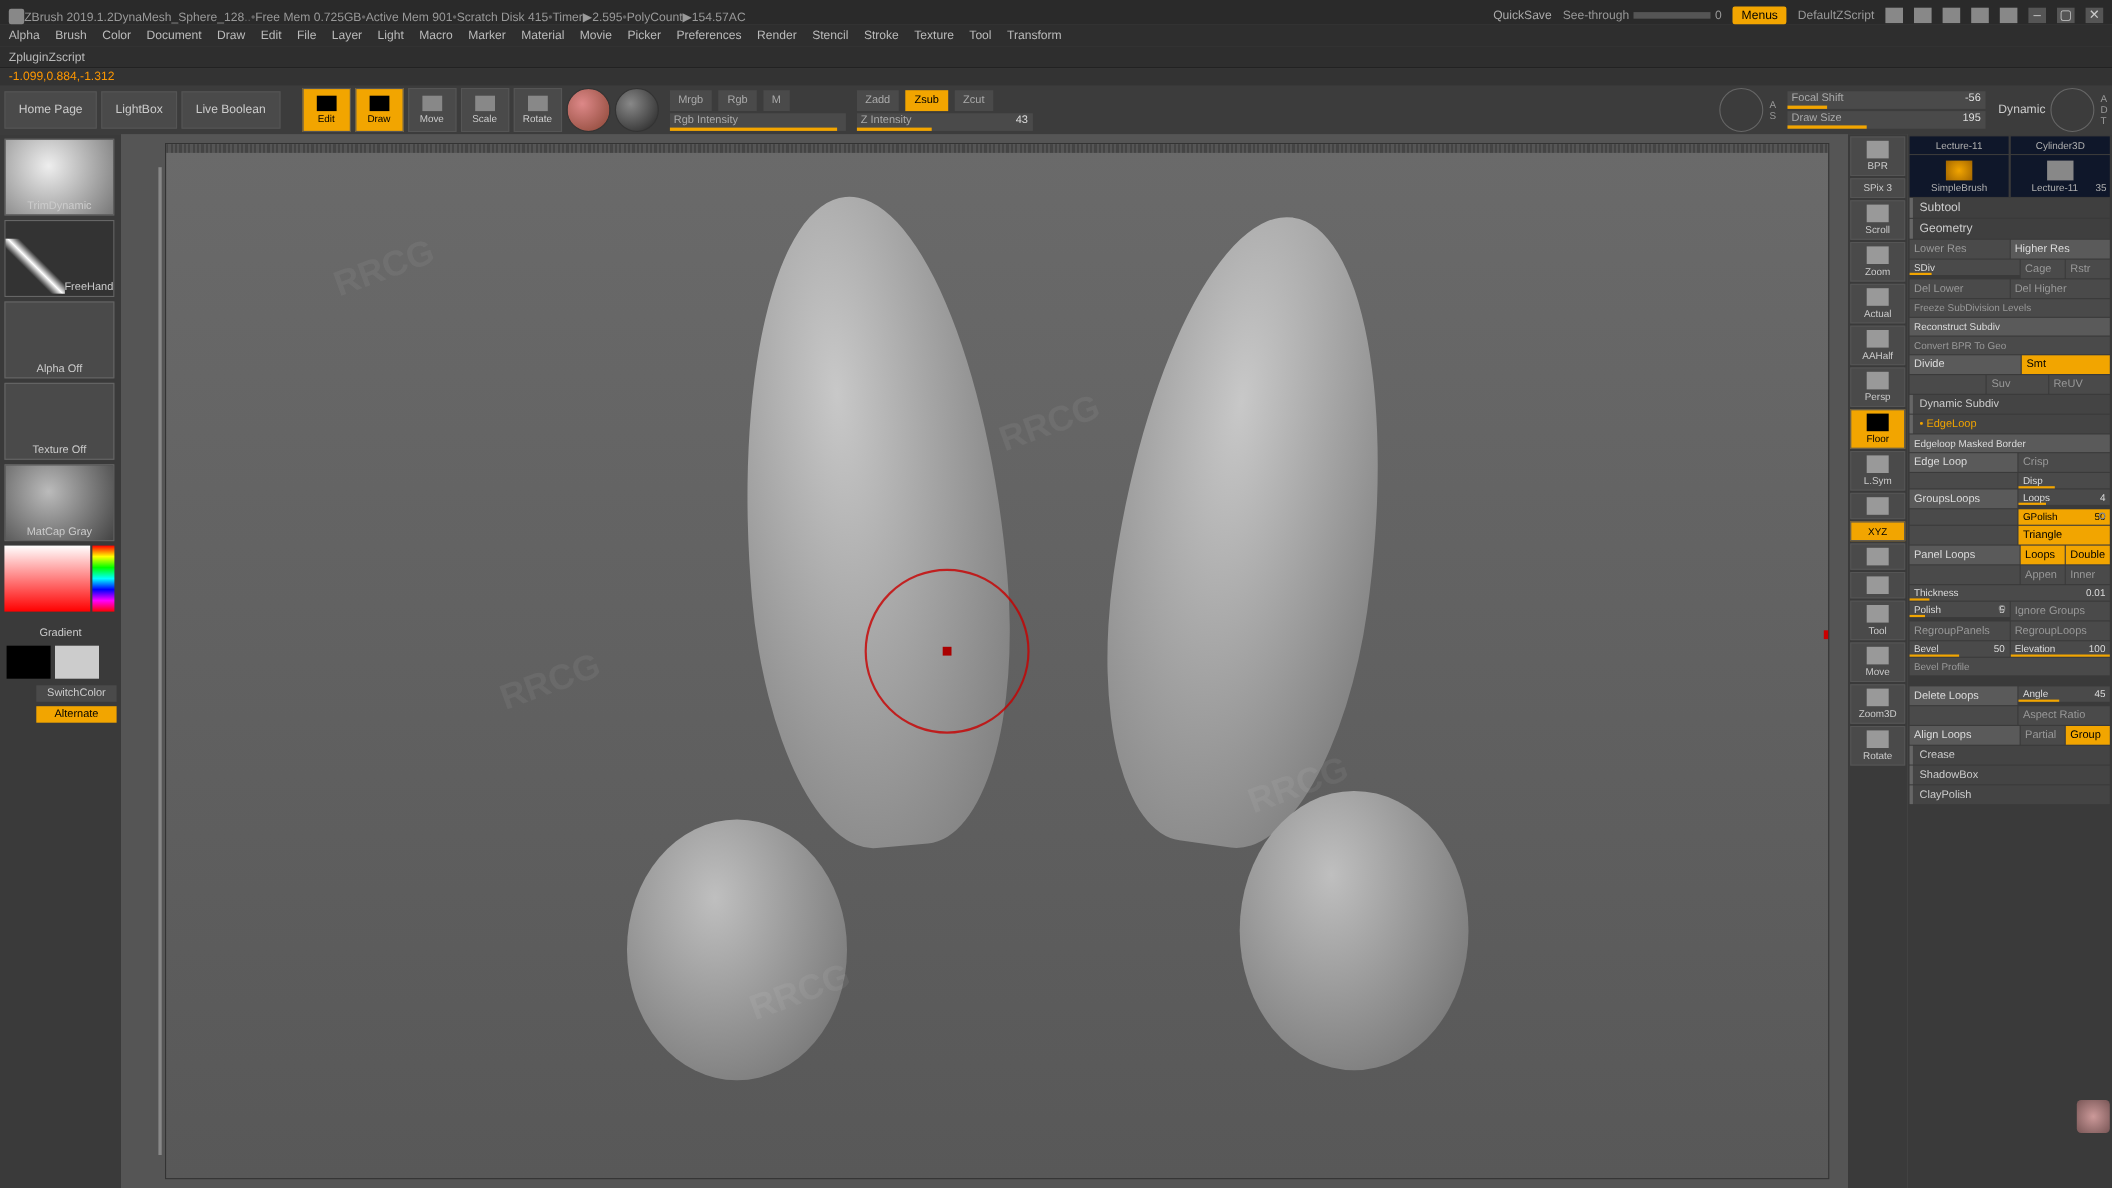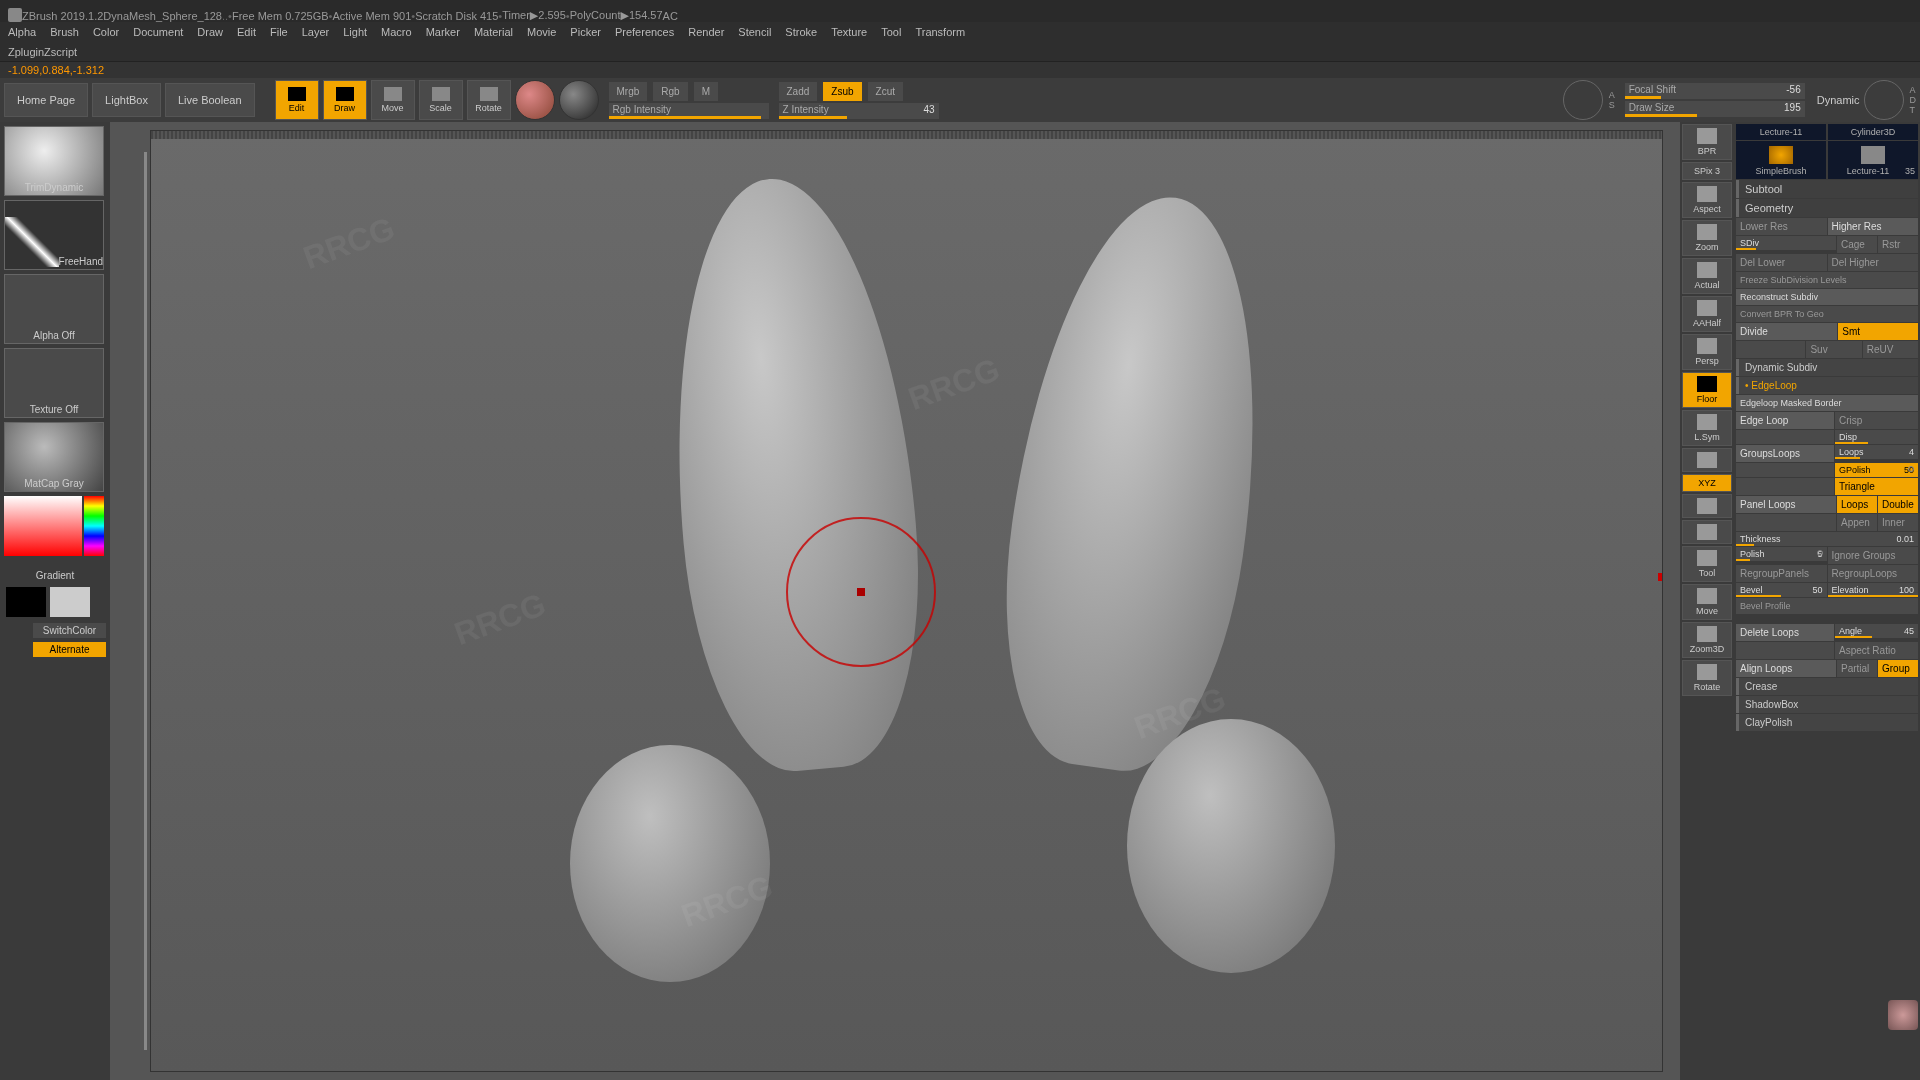--- a/index.html
+++ b/index.html
@@ -123,20 +123,38 @@
     <span>Free Mem 0.725GB</span>
   <span class="sep">•</span>
     <span>Active Mem 901</span>
   <span class="sep">•</span>
     <span>Scratch Disk 415</span>
   <span class="sep">•</span>
     <span>Timer▶2.595</span>
   <span class="sep">•</span>
     <span>PolyCount▶154.57</span>
   <span>AC</span>
+  <div class="right">
+    <span class="quicksave">QuickSave</span>
+    <div class="seethrough">
+      <span>See-through</span>
+      <div class="st-bar"></div>
+      <span>0</span>
+    </div>
+    <span class="menus">Menus</span>
+    <span>DefaultZScript</span>
+    <div class="iconbtn"></div>
+    <div class="iconbtn"></div>
+    <div class="iconbtn"></div>
+    <div class="iconbtn"></div>
+    <div class="iconbtn"></div>
+    <div class="winbtn">–</div>
+    <div class="winbtn">▢</div>
+    <div class="winbtn">✕</div>
+  </div>
 </div>
 
 <div class="menu-bar">
   <span>Alpha</span>
   <span>Brush</span>
   <span>Color</span>
   <span>Document</span>
   <span>Draw</span>
   <span>Edit</span>
   <span>File</span>
@@ -294,21 +312,21 @@
     <div class="right-buttons">
       <div class="rbtn">
           <div class="ri"></div>
           <span>BPR</span>
         </div>
       <div class="rbtn">
           <span>SPix 3</span>
         </div>
       <div class="rbtn">
           <div class="ri"></div>
-          <span>Aspect</span>
+          <span>Scroll</span>
         </div>
       <div class="rbtn">
           <div class="ri"></div>
           <span>Zoom</span>
         </div>
       <div class="rbtn">
           <div class="ri"></div>
           <span>Actual</span>
         </div>
       <div class="rbtn">

